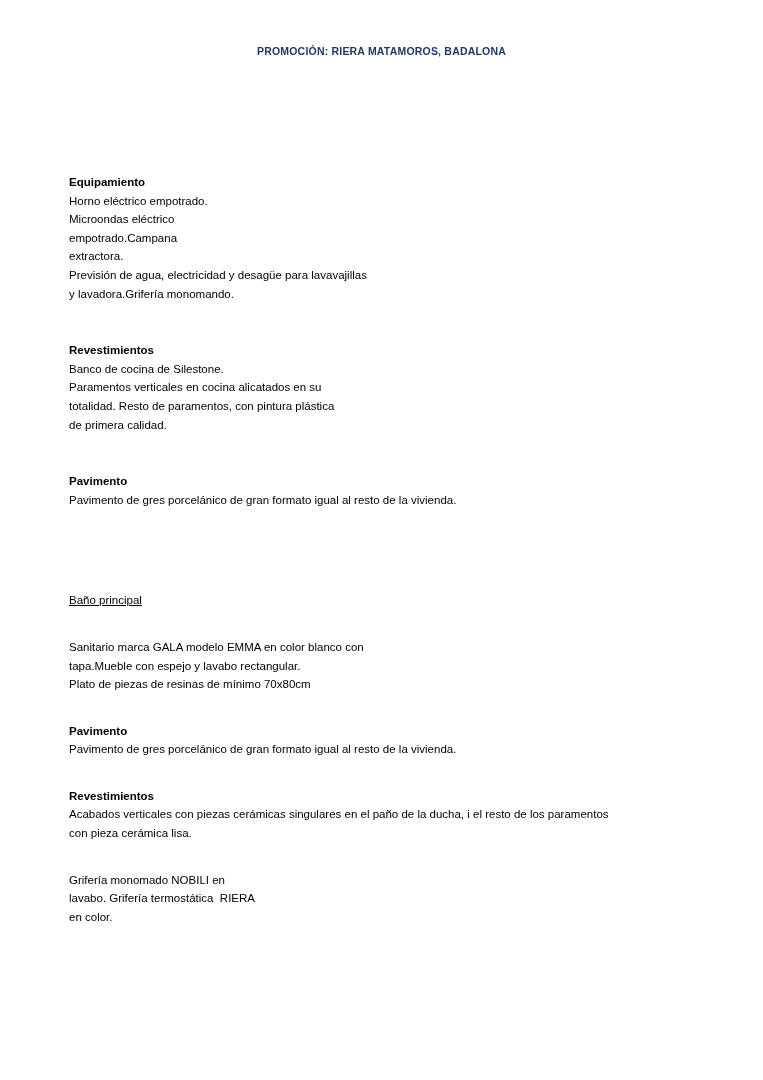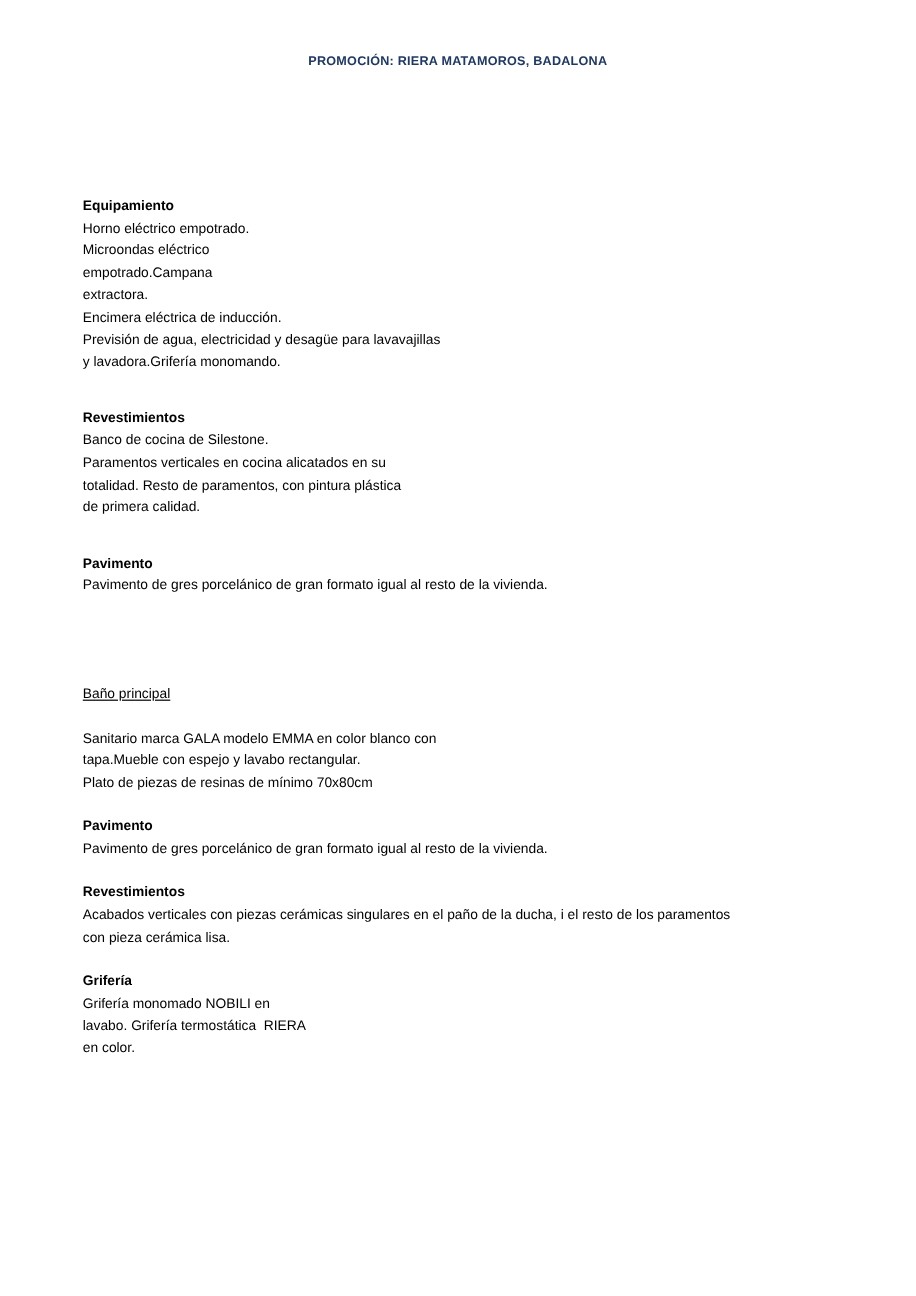--- a/index.html
+++ b/index.html
@@ -33,20 +33,21 @@
     letter-spacing: 0.2px;
   }
   .content {
     position: absolute;
     top: 163px;
     left: 69px;
     width: 660px;
   }
   .block {
     margin-bottom: 0;
+    margin-top: 10px;
   }
   .section-heading {
     font-size: 11.5px;
     font-weight: bold;
     color: #000000;
     line-height: 18.6px;
   }
   .section-heading.underlined {
     font-weight: normal;
     text-decoration: underline;
@@ -70,21 +71,20 @@
   <div class="doc-header">PROMOCIÓN:  RIERA MATAMOROS,  BADALONA</div>
 
   <div class="content">
 
     <div class="block">
       <div class="section-heading">Equipamiento</div>
       <div class="body-line">Horno eléctrico empotrado.</div>
       <div class="body-line">Microondas eléctrico</div>
       <div class="body-line">empotrado.Campana</div>
       <div class="body-line">extractora.</div>
-      <div class="body-line">Encimera eléctrica de inducción.</div>
       <div class="body-line">Previsión de agua, electricidad y desagüe para lavavajillas</div>
       <div class="body-line">y lavadora.Grifería monomando.</div>
     </div>
 
     <div class="gap-md"></div>
 
     <div class="block">
       <div class="section-heading">Revestimientos</div>
       <div class="body-line">Banco de cocina de Silestone.</div>
       <div class="body-line">Paramentos verticales en cocina alicatados en su</div>
@@ -124,20 +124,19 @@
 
     <div class="block">
       <div class="section-heading">Revestimientos</div>
       <div class="body-line">Acabados verticales con piezas cerámicas singulares en el paño de la ducha, i el resto de los paramentos</div>
       <div class="body-line">con pieza cerámica lisa.</div>
     </div>
 
     <div class="gap-sm"></div>
 
     <div class="block">
-      <div class="section-heading">Grifería</div>
       <div class="body-line">Grifería monomado NOBILI en</div>
       <div class="body-line">lavabo. Grifería termostática  RIERA</div>
       <div class="body-line">en color.</div>
     </div>
 
   </div>
 </div>
 
 </body></html>

